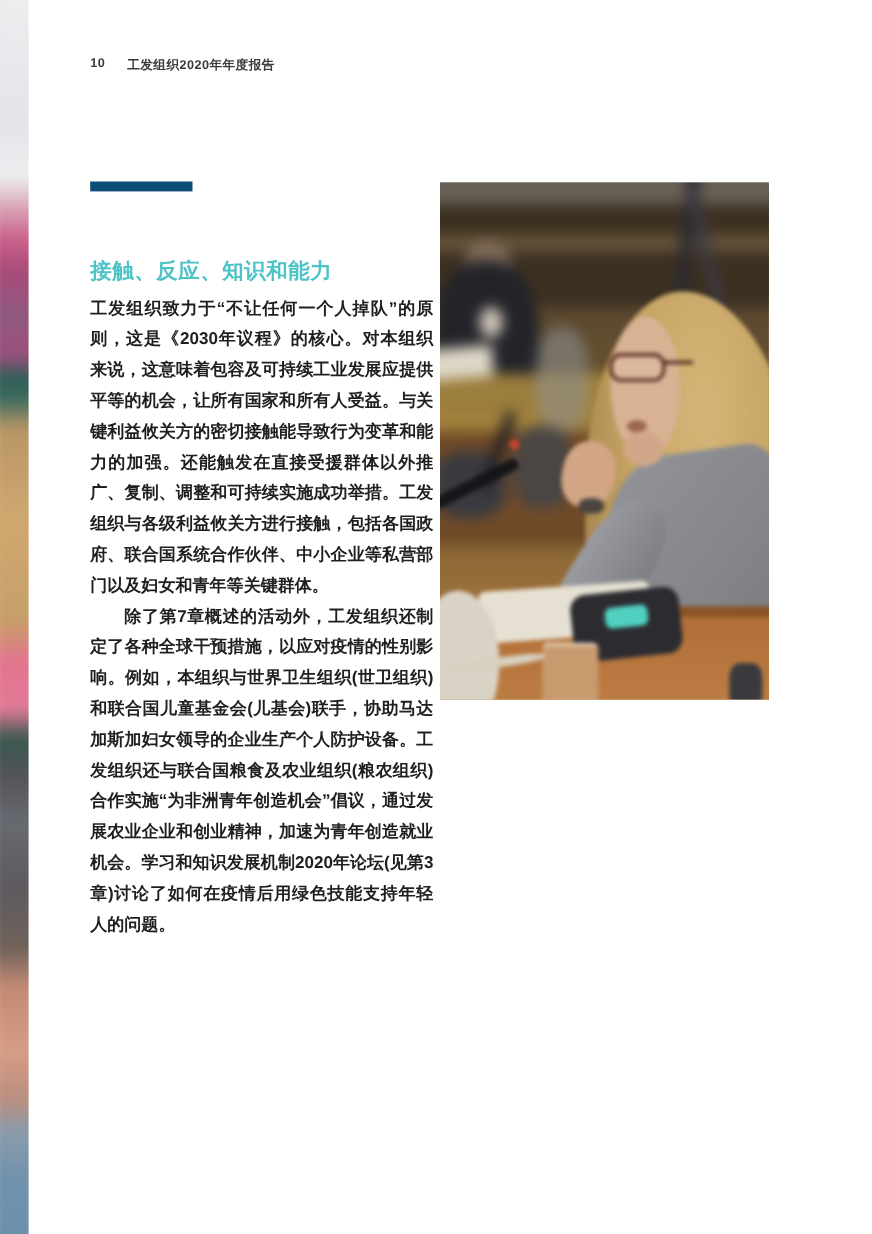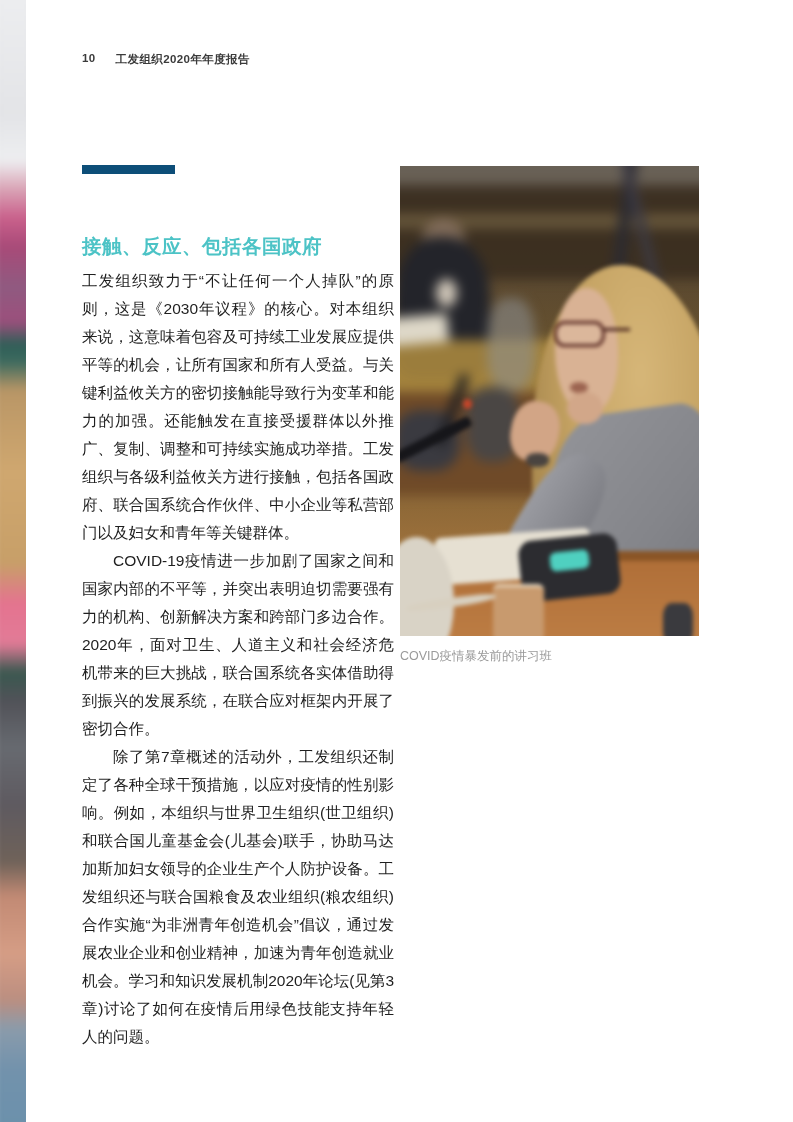--- a/index.html
+++ b/index.html
@@ -24,21 +24,21 @@
 
   
   .rule{position:absolute;left:82px;top:165px;width:93px;height:9px;background:#0d4e78;}
 
   
   .heading{position:absolute;left:82px;top:233px;width:320px;
     font-size:19.5px;font-weight:700;color:#4cc3c6;letter-spacing:.5px;}
 
   
   .col{position:absolute;font-size:15.5px;line-height:28px;color:#1f1f1f;
-    font-weight:400;text-align:justify;word-break:break-word;}
+    font-weight:700;text-align:justify;word-break:break-word;}
   .col p{margin:0;text-indent:2em;}
   .col p.noindent{text-indent:0;}
   .col-left{left:82px;top:267px;width:312px;}
   .col-right{left:400px;top:694px;width:300px;}
 
   
   .photo{position:absolute;left:400px;top:166px;width:299px;height:470px;overflow:hidden;
     background:linear-gradient(180deg,#463827 0%,#594730 22%,#67522f 38%,#74592f 52%,#8a6636 70%,#a9783f 88%,#b07b41 100%);}
   .photo *{position:absolute;}
   .bgblur{left:0;top:0;width:100%;height:100%;filter:blur(6px);}
@@ -95,25 +95,24 @@
     <div class="grad"></div>
   </div>
 
   <div class="runhead">
     <span>10</span>
     <span>工发组织2020年年度报告</span>
   </div>
 
   <div class="rule"></div>
 
-  <div class="heading">接触、反应、包括各国政府</div>
+  <div class="heading">接触、反应、知识和能力</div>
 
   <div class="col col-left">
     <p class="noindent">工发组织致力于“不让任何一个人掉队”的原则，这是《2030年议程》的核心。对本组织来说，这意味着包容及可持续工业发展应提供平等的机会，让所有国家和所有人受益。与关键利益攸关方的密切接触能导致行为变革和能力的加强。还能触发在直接受援群体以外推广、复制、调整和可持续实施成功举措。工发组织与各级利益攸关方进行接触，包括各国政府、联合国系统合作伙伴、中小企业等私营部门以及妇女和青年等关键群体。</p>
-    <p>COVID-19疫情进一步加剧了国家之间和国家内部的不平等，并突出表明迫切需要强有力的机构、创新解决方案和跨部门多边合作。2020年，面对卫生、人道主义和社会经济危机带来的巨大挑战，联合国系统各实体借助得到振兴的发展系统，在联合应对框架内开展了密切合作。</p>
     <p>除了第7章概述的活动外，工发组织还制定了各种全球干预措施，以应对疫情的性别影响。例如，本组织与世界卫生组织(世卫组织)和联合国儿童基金会(儿基会)联手，协助马达加斯加妇女领导的企业生产个人防护设备。工发组织还与联合国粮食及农业组织(粮农组织)合作实施“为非洲青年创造机会”倡议，通过发展农业企业和创业精神，加速为青年创造就业机会。学习和知识发展机制2020年论坛(见第3章)讨论了如何在疫情后用绿色技能支持年轻人的问题。</p>
   </div>
 
   <div class="photo">
     <div class="bgblur">
       <div class="ph-top-gray"></div>
       <div class="ph-wall"></div>
       <div class="ph-wall-band"></div>
       <div class="ph-man-head"></div>
       <div class="ph-man-suit"></div>
@@ -146,18 +145,17 @@
       <div class="ph-mic"></div>
       <div class="ph-mic-tip"></div>
       <div class="ph-case"></div>
       <div class="ph-case-teal"></div>
       <div class="ph-glass"></div>
       <div class="ph-cord"></div>
       <div class="ph-strap"></div>
     </div>
   </div>
 
-  <div class="caption">COVID疫情暴发前的讲习班</div>
 
   <div class="col col-right">
   </div>
 
 </div>
 
 </body></html>

